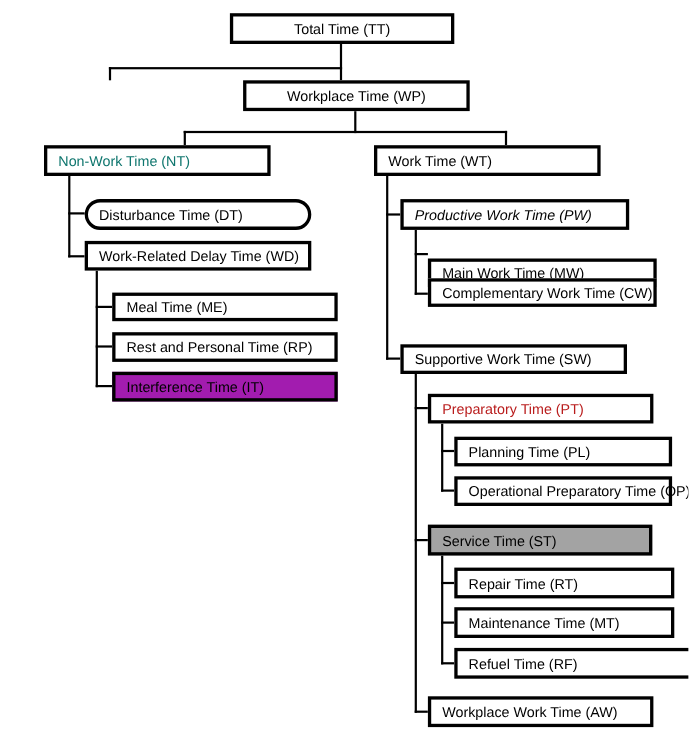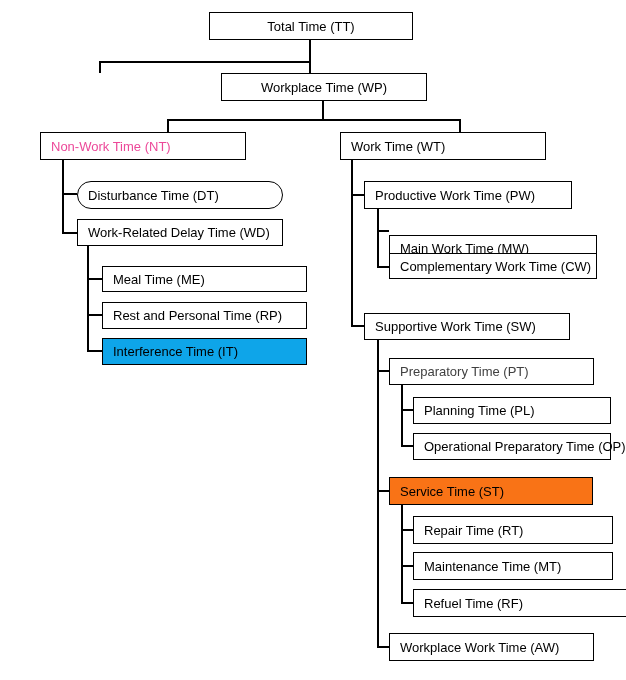--- a/index.html
+++ b/index.html
@@ -12,21 +12,21 @@
     width: 626px;
     height: 680px;
     background: #ffffff;
     font-family: "Liberation Sans", "DejaVu Sans", sans-serif;
     overflow: hidden;
   }
   .node {
     position: absolute;
     box-sizing: border-box;
     background: #ffffff;
-    border: 1px solid #14532d;
+    border: 3px solid #14532d;
     color: #000000;
     font-size: 13px;
     line-height: 1;
     display: flex;
     align-items: center;
     padding-left: 10px;
     white-space: nowrap;
     z-index: 2;
   }
   .node.center {
@@ -69,32 +69,32 @@
     <div class="seg" style="left: 377px; top: 646px; width: 12px; height: 2px; background: rgb(0, 0, 0);"></div>
     <div class="seg" style="left: 401px; top: 385px; width: 2px; height: 62px; background: rgb(0, 0, 0);"></div>
     <div class="seg" style="left: 401px; top: 409px; width: 12px; height: 2px; background: rgb(0, 0, 0);"></div>
     <div class="seg" style="left: 401px; top: 445px; width: 12px; height: 2px; background: rgb(0, 0, 0);"></div>
     <div class="seg" style="left: 401px; top: 505px; width: 2px; height: 99px; background: rgb(0, 0, 0);"></div>
     <div class="seg" style="left: 401px; top: 529px; width: 12px; height: 2px; background: rgb(0, 0, 0);"></div>
     <div class="seg" style="left: 401px; top: 565px; width: 12px; height: 2px; background: rgb(0, 0, 0);"></div>
     <div class="seg" style="left: 401px; top: 602px; width: 12px; height: 2px; background: rgb(0, 0, 0);"></div>
     <div class="node center" style="left: 209px; top: 12px; width: 204px; height: 28px; border-color: rgb(0, 0, 0); background: rgb(255, 255, 255); color: rgb(0, 0, 0);">Total Time (TT)</div>
     <div class="node center" style="left: 221px; top: 73px; width: 206px; height: 28px; border-color: rgb(0, 0, 0); background: rgb(255, 255, 255); color: rgb(0, 0, 0);">Workplace Time (WP)</div>
-    <div class="node" style="left: 40px; top: 132px; width: 206px; height: 28px; border-color: rgb(0, 0, 0); background: rgb(255, 255, 255); color: #ec4899;">Non-Work Time (NT)</div>
+    <div class="node" style="left: 40px; top: 132px; width: 206px; height: 28px; border-color: rgb(0, 0, 0); background: rgb(255, 255, 255); color: #0f766e;">Non-Work Time (NT)</div>
     <div class="node" style="left: 340px; top: 132px; width: 206px; height: 28px; border-color: rgb(0, 0, 0); background: rgb(255, 255, 255); color: rgb(0, 0, 0);">Work Time (WT)</div>
     <div class="node" style="left: 77px; top: 181px; width: 206px; height: 28px; border-color: rgb(0, 0, 0); background: rgb(255, 255, 255); color: rgb(0, 0, 0); border-radius: 14px;">Disturbance Time (DT)</div>
     <div class="node" style="left: 77px; top: 219px; width: 206px; height: 27px; border-color: rgb(0, 0, 0); background: rgb(255, 255, 255); color: rgb(0, 0, 0);">Work-Related Delay Time (WD)</div>
     <div class="node" style="left: 102px; top: 266px; width: 205px; height: 26px; border-color: rgb(0, 0, 0); background: rgb(255, 255, 255); color: rgb(0, 0, 0);">Meal Time (ME)</div>
     <div class="node" style="left: 102px; top: 302px; width: 205px; height: 27px; border-color: rgb(0, 0, 0); background: rgb(255, 255, 255); color: rgb(0, 0, 0);">Rest and Personal Time (RP)</div>
-    <div class="node" style="left: 102px; top: 338px; width: 205px; height: 27px; border-color: rgb(0, 0, 0); background: #0ea5e9; color: rgb(0, 0, 0); text-align: right;">Interference Time (IT)</div>
-    <div class="node" style="left: 364px; top: 181px; width: 208px; height: 28px; border-color: rgb(0, 0, 0); background: rgb(255, 255, 255); color: rgb(0, 0, 0);">Productive Work Time (PW)</div>
+    <div class="node" style="left: 102px; top: 338px; width: 205px; height: 27px; border-color: rgb(0, 0, 0); background: #a21caf; color: rgb(0, 0, 0); text-align: right;">Interference Time (IT)</div>
+    <div class="node" style="left: 364px; top: 181px; width: 208px; height: 28px; border-color: rgb(0, 0, 0); background: rgb(255, 255, 255); color: rgb(0, 0, 0); font-style: italic;">Productive Work Time (PW)</div>
     <div class="node" style="left: 389px; top: 235px; width: 208px; height: 26px; border-color: rgb(0, 0, 0); background: rgb(255, 255, 255); color: rgb(0, 0, 0);">Main Work Time (MW)</div>
     <div class="node" style="left: 389px; top: 253px; width: 208px; height: 26px; border-color: rgb(0, 0, 0); background: rgb(255, 255, 255); color: rgb(0, 0, 0);">Complementary Work Time (CW)</div>
     <div class="node" style="left: 364px; top: 313px; width: 206px; height: 27px; border-color: rgb(0, 0, 0); background: rgb(255, 255, 255); color: rgb(0, 0, 0);">Supportive Work Time (SW)</div>
-    <div class="node" style="left: 389px; top: 358px; width: 205px; height: 27px; border-color: rgb(0, 0, 0); background: rgb(255, 255, 255); color: #404040;">Preparatory Time (PT)</div>
+    <div class="node" style="left: 389px; top: 358px; width: 205px; height: 27px; border-color: rgb(0, 0, 0); background: rgb(255, 255, 255); color: #b91c1c;">Preparatory Time (PT)</div>
     <div class="node" style="left: 413px; top: 397px; width: 198px; height: 27px; border-color: rgb(0, 0, 0); background: rgb(255, 255, 255); color: rgb(0, 0, 0);">Planning Time (PL)</div>
     <div class="node" style="left: 413px; top: 433px; width: 198px; height: 27px; border-color: rgb(0, 0, 0); background: rgb(255, 255, 255); color: rgb(0, 0, 0);">Operational Preparatory Time (OP)</div>
-    <div class="node" style="left: 389px; top: 477px; width: 204px; height: 28px; border-color: rgb(0, 0, 0); background: #f97316; color: rgb(0, 0, 0);">Service Time (ST)</div>
+    <div class="node" style="left: 389px; top: 477px; width: 204px; height: 28px; border-color: rgb(0, 0, 0); background: #a3a3a3; color: rgb(0, 0, 0);">Service Time (ST)</div>
     <div class="node" style="left: 413px; top: 516px; width: 200px; height: 28px; border-color: rgb(0, 0, 0); background: rgb(255, 255, 255); color: rgb(0, 0, 0);">Repair Time (RT)</div>
     <div class="node" style="left: 413px; top: 552px; width: 200px; height: 28px; border-color: rgb(0, 0, 0); background: rgb(255, 255, 255); color: rgb(0, 0, 0);">Maintenance Time (MT)</div>
     <div class="node" style="left: 413px; top: 589px; width: 217px; height: 28px; border-color: rgb(0, 0, 0); background: rgb(255, 255, 255); color: rgb(0, 0, 0);">Refuel Time (RF)</div>
     <div class="node" style="left: 389px; top: 633px; width: 205px; height: 28px; border-color: rgb(0, 0, 0); background: rgb(255, 255, 255); color: rgb(0, 0, 0);">Workplace Work Time (AW)</div>
   </div>
 
 </body></html>

